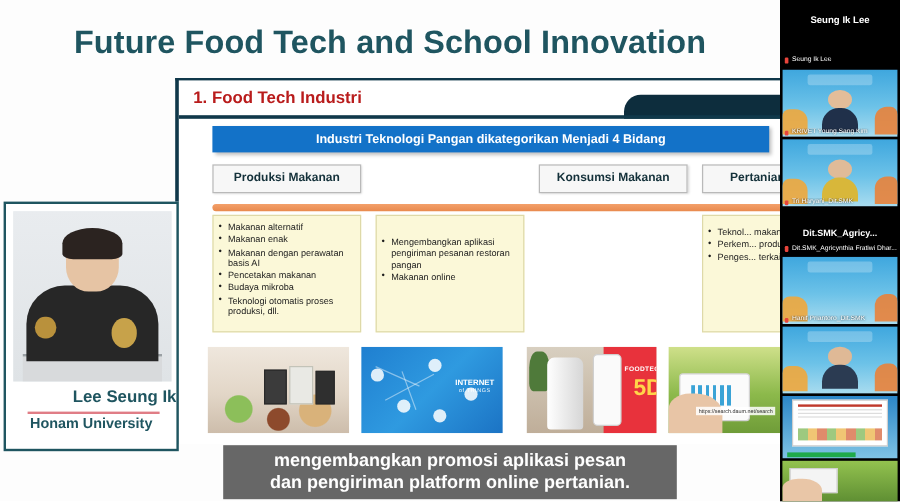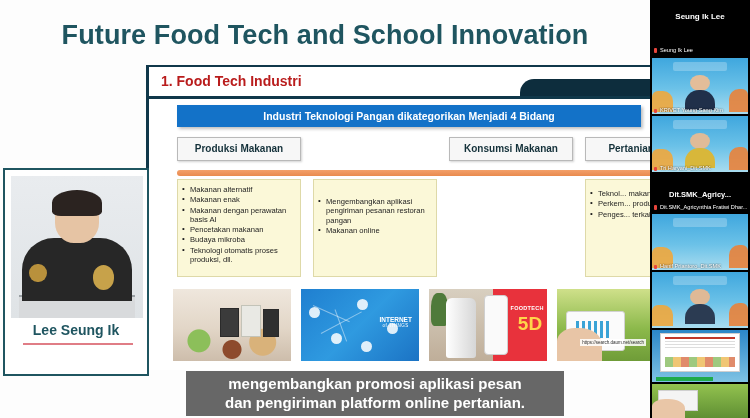--- a/index.html
+++ b/index.html
@@ -125,21 +125,21 @@
     font-size:6.5px; font-weight:bold; line-height:1.1; text-align:center;
   }
   .iot-label small { display:block; font-size:4.5px; font-weight:normal; letter-spacing:.5px; }
   .iot-node {
     position:absolute; width:11px; height:11px; border-radius:50%;
     background:rgba(255,255,255,.85);
   }
   .iot-line { position:absolute; height:1px; background:rgba(255,255,255,.45); transform-origin:left center; }
 
   
-  .robot-img { width:100%; height:100%; position:relative; background: linear-gradient(to bottom,#d8cfc0,#bfae99); }
+  .robot-img { width:100%; height:100%; position:relative; background: linear-gradient(to bottom,#d8cfc0,#bfae99); margin-left: 10px; }
   .robot-body {
     position:absolute; left:14%; top:12%; width:26%; height:84%;
     background:linear-gradient(to right,#ffffff,#d6d6d6); border-radius:6px 6px 3px 3px;
   }
   .robot-plant { position:absolute; left:2%; top:6%; width:14%; height:46%; background:#4f7a3a; border-radius:40% 40% 20% 20%; }
   .app-panel { position:absolute; right:0; top:0; width:46%; height:100%; background:#e8323c; }
   .app-phone { position:absolute; left:-16%; top:8%; width:44%; height:84%; background:#fafafa; border:1px solid #cfcfcf; border-radius:4px; }
   .app-ft { position:absolute; right:6%; top:22%; color:#ffffff; font-size:5.5px; font-weight:bold; letter-spacing:.3px; }
   .app-5d { position:absolute; right:9%; top:36%; color:#ffd54a; font-size:19px; font-weight:bold; line-height:.9; }
 
@@ -160,21 +160,21 @@
     background:#eceff1; overflow:hidden;
   }
   .sv-bg { position:absolute; inset:0; background:linear-gradient(to bottom,#e9ecef,#dfe3e6); }
   .sv-head { position:absolute; left:33%; top:13%; width:34%; height:34%; background:#e6c4a4; border-radius:46% 46% 42% 42%; }
   .sv-hair { position:absolute; left:31%; top:10%; width:38%; height:18%; background:#2b2320; border-radius:50% 50% 18% 18%; }
   .sv-body { position:absolute; left:8%; top:44%; width:84%; height:44%; background:#272727; border-radius:32px 32px 0 0; }
   .sv-emb1 { position:absolute; left:14%; top:62%; width:13%; height:13%; border-radius:50%; background:#b9913c; }
   .sv-emb2 { position:absolute; left:62%; top:63%; width:16%; height:17%; border-radius:50%; background:#c7a24a; }
   .sv-desk { position:absolute; left:6%; bottom:0; width:88%; height:16%; background:#d8dadc; border-top:2px solid #9aa0a4; }
   .speaker-name {
-    position:absolute; left:0; top:152px; width:100%; text-align:center;
+    position:absolute; left:0; top:152px; width:100%; text-align:right;
     font-size:14px; font-weight:bold; color:#1f5560;
   }
   .speaker-rule { position:absolute; left:18px; top:173px; width:110px; height:2px; background:#e07d86; }
   .speaker-org {
     position:absolute; left:0; top:176px; width:100%; text-align:center;
     font-size:12px; font-weight:bold; color:#1f5560;
   }
 
   
   .caption {
@@ -378,20 +378,21 @@
       <div class="sv-bg"></div>
       <div class="sv-desk"></div>
       <div class="sv-body"></div>
       <div class="sv-emb1"></div>
       <div class="sv-emb2"></div>
       <div class="sv-head"></div>
       <div class="sv-hair"></div>
     </div>
     <div class="speaker-name">Lee Seung Ik</div>
     <div class="speaker-rule"></div>
+    <div class="speaker-org">Honam University</div>
   </div>
 
   <div class="caption">
     <div>mengembangkan promosi aplikasi pesan</div>
     <div>dan pengiriman platform online pertanian.</div>
   </div>
 
   <div class="rail">
 
     <div class="rail-title">Seung Ik Lee</div>

